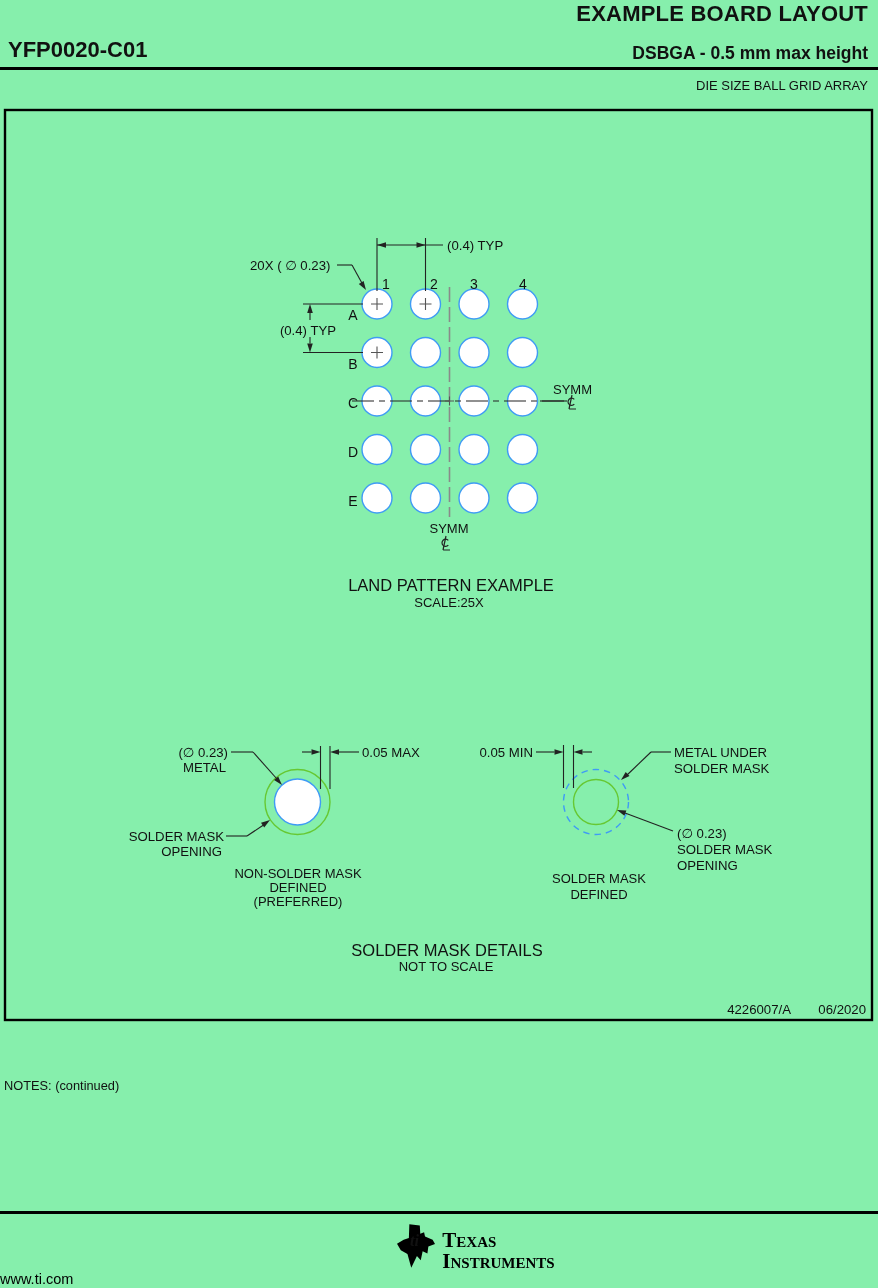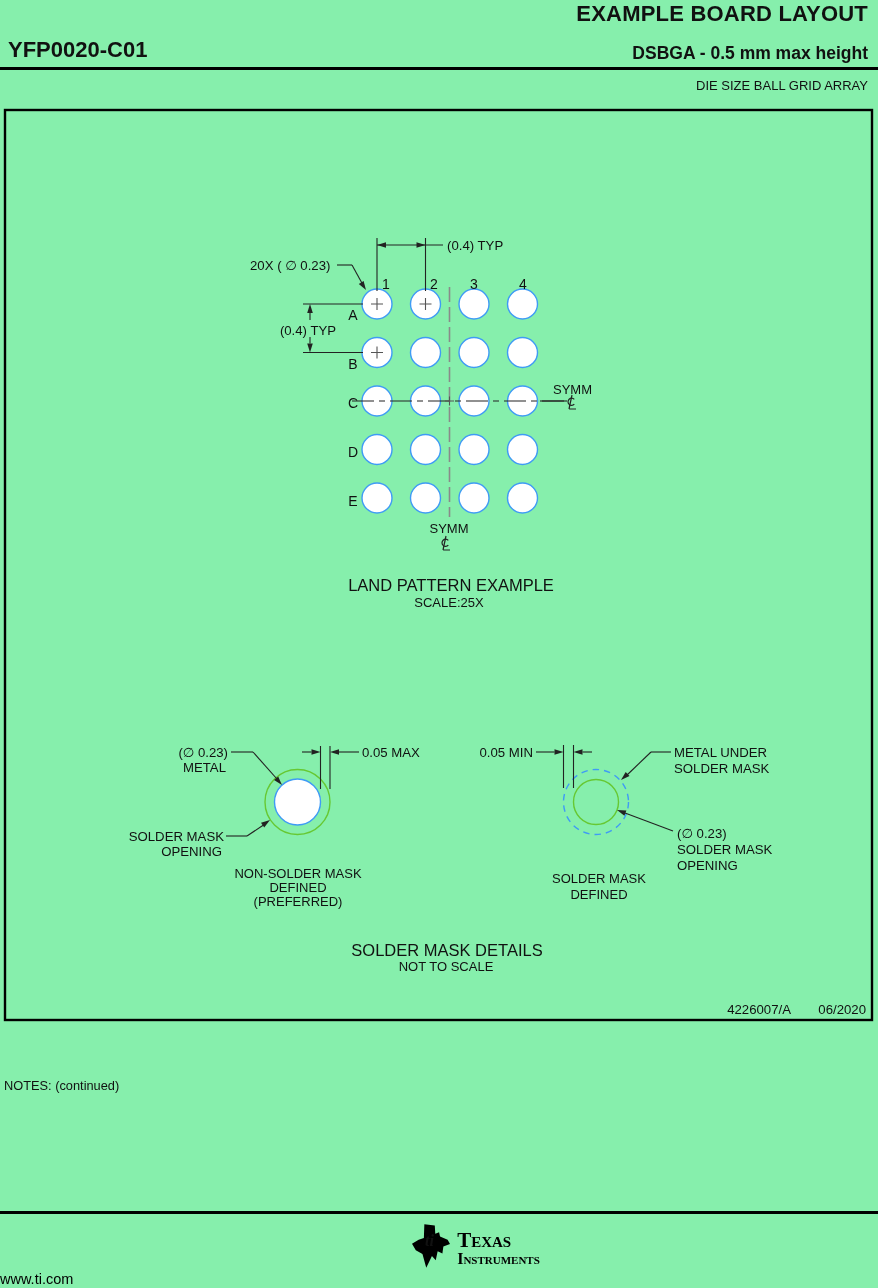--- a/index.html
+++ b/index.html
@@ -12,21 +12,21 @@
   .hdr-rule{top:67px;left:0;width:878px;height:3px;background:#000;}
   .hdr-pkg{top:78px;right:10px;font-size:13px;}
   .notes-h{top:1033px;left:4px;font-size:12.8px;margin-top:45px;}
   .note-l1{top:1062px;left:8px;font-size:12.8px;}
   .note-l2{top:1077px;left:26px;font-size:12.8px;}
   .ftr-rule{top:1211px;left:0;width:878px;height:3px;background:#000;}
   .ftr-logo{top:1224px;left:0;width:878px;display:flex;justify-content:center;align-items:flex-start;gap:7px;padding-left:37px;}
   .brand{font-family:"Liberation Serif",serif;font-weight:bold;font-variant:small-caps;
          line-height:1.0;color:#000;padding-top:6px;}
   .brand .l1{font-size:21px;}
-  .brand .l2{font-size:16px;text-align:center;}
+  .brand .l2{font-size:21px;text-align:center;}
   .ftr-site{top:1271px;left:0;width:878px;text-align:left;font-size:14.5px;color:#000;}
   svg text{font-family:"Liberation Sans","DejaVu Sans",sans-serif;fill:#111;}
   .lbl{font-size:14px;}
   .dim{font-size:13.2px;}
   .sub{font-size:13px;}
   .big{font-size:16.5px;}
   .mid{text-anchor:middle;}
   .end{text-anchor:end;}
   .pad{fill:#fff;stroke:var(--pad-blue,#3F9BF5);stroke-width:1.4;}
   .blk{stroke:#222;stroke-width:1.1;fill:none;}

